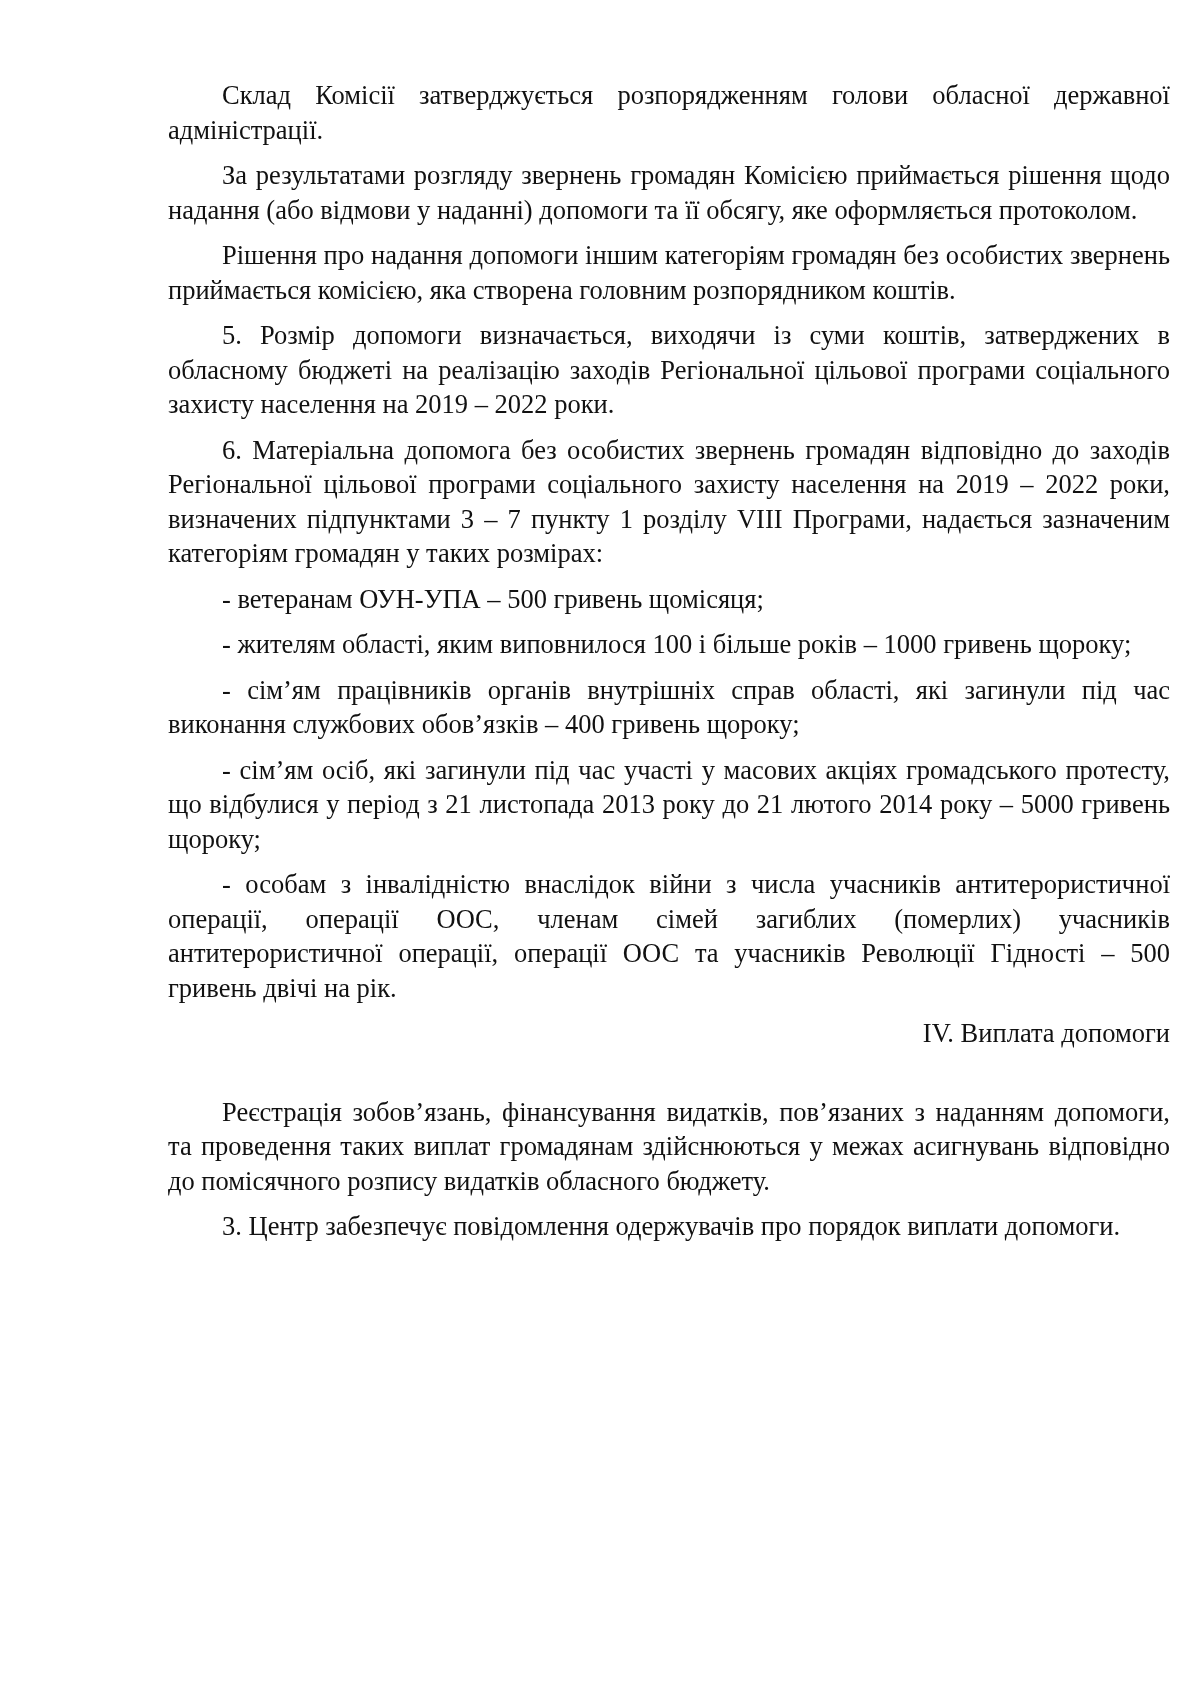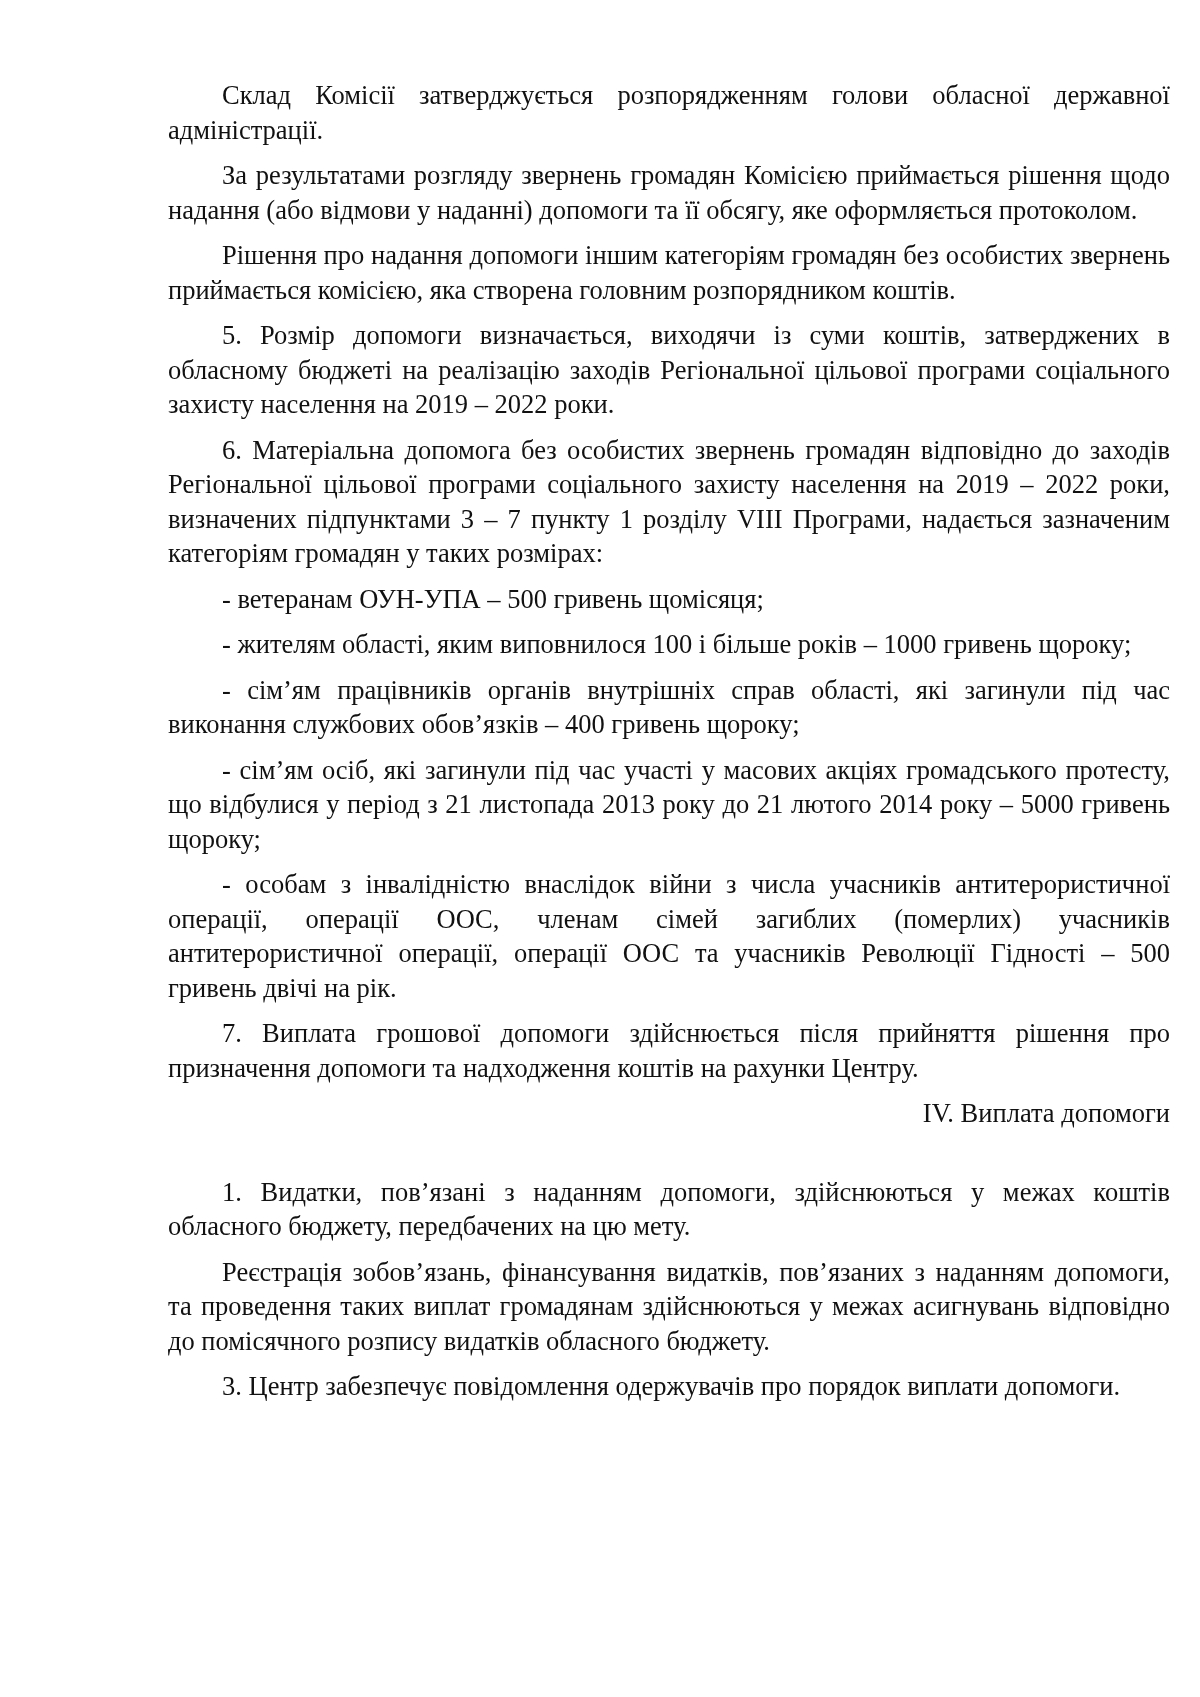--- a/index.html
+++ b/index.html
@@ -33,20 +33,18 @@
   <p class="p">Склад Комісії затверджується розпорядженням голови обласної державної адміністрації.</p>
   <p class="p">За результатами розгляду звернень громадян Комісією приймається рішення щодо надання (або відмови у наданні) допомоги та її обсягу, яке оформляється протоколом.</p>
   <p class="p">Рішення про надання допомоги іншим категоріям громадян без особистих звернень приймається комісією, яка створена головним розпорядником коштів.</p>
   <p class="p">5. Розмір допомоги визначається, виходячи із суми коштів, затверджених в обласному бюджеті на реалізацію заходів Регіональної цільової програми соціального захисту населення на 2019 – 2022 роки.</p>
   <p class="p">6. Матеріальна допомога без особистих звернень громадян відповідно до заходів Регіональної цільової програми соціального захисту населення на 2019 – 2022 роки, визначених підпунктами 3 – 7 пункту 1 розділу VIII Програми, надається зазначеним категоріям громадян у таких розмірах:</p>
   <p class="p">- ветеранам ОУН-УПА – 500 гривень щомісяця;</p>
   <p class="p">- жителям області, яким виповнилося 100 і більше років – 1000 гривень щороку;</p>
   <p class="p">- сім’ям працівників органів внутрішніх справ області, які загинули під час виконання службових обов’язків – 400 гривень щороку;</p>
   <p class="p">- сім’ям осіб, які загинули під час участі у масових акціях громадського протесту, що відбулися у період з 21 листопада 2013 року до 21 лютого 2014 року – 5000 гривень щороку;</p>
   <p class="p">- особам з інвалідністю внаслідок війни з числа учасників антитерористичної операції, операції ООС, членам сімей загиблих (померлих) учасників антитерористичної операції, операції ООС та учасників Революції Гідності – 500 гривень двічі на рік.</p>
-  <p class="p">7. Виплата грошової допомоги здійснюється після прийняття рішення про призначення допомоги та надходження коштів на рахунки Центру.</p>
 
   <p class="heading">IV. Виплата допомоги</p>
 
-  <p class="p">1. Видатки, пов’язані з наданням допомоги, здійснюються у межах коштів обласного бюджету, передбачених на цю мету.</p>
   <p class="p">Реєстрація зобов’язань, фінансування видатків, пов’язаних з наданням допомоги, та проведення таких виплат громадянам здійснюються у межах асигнувань відповідно до помісячного розпису видатків обласного бюджету.</p>
   <p class="p">3. Центр забезпечує повідомлення одержувачів про порядок виплати допомоги.</p>
 </div>
 
 </body></html>

